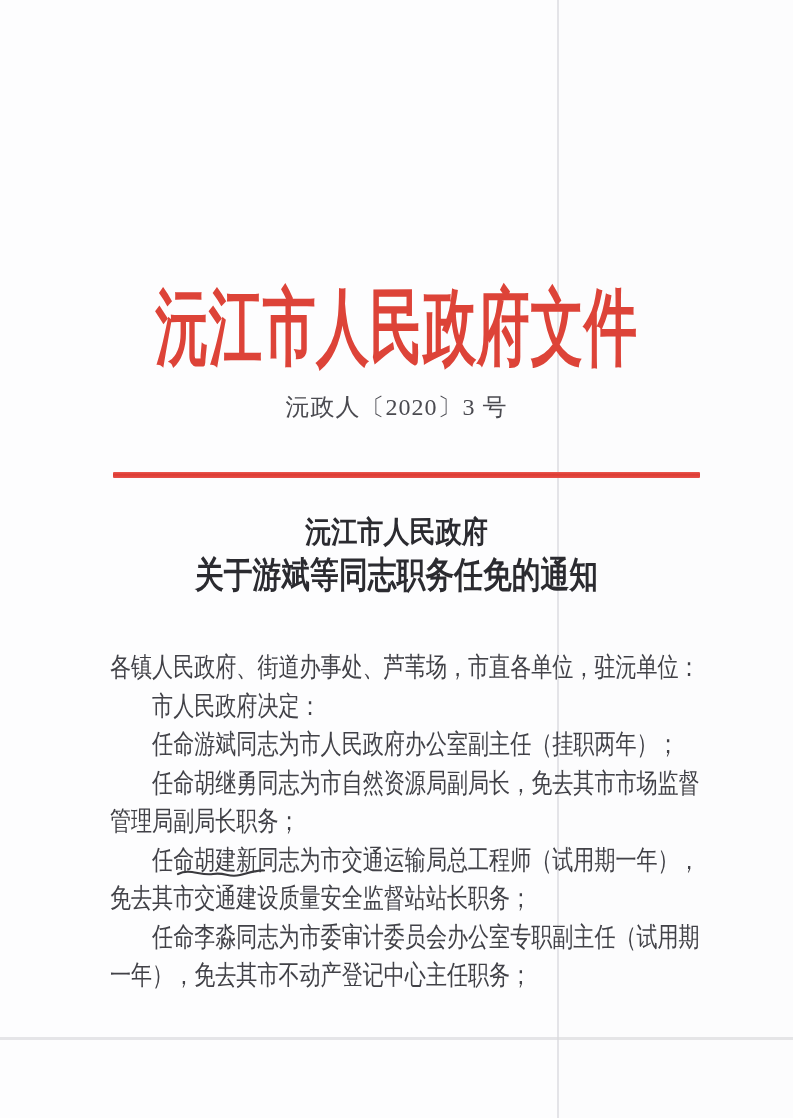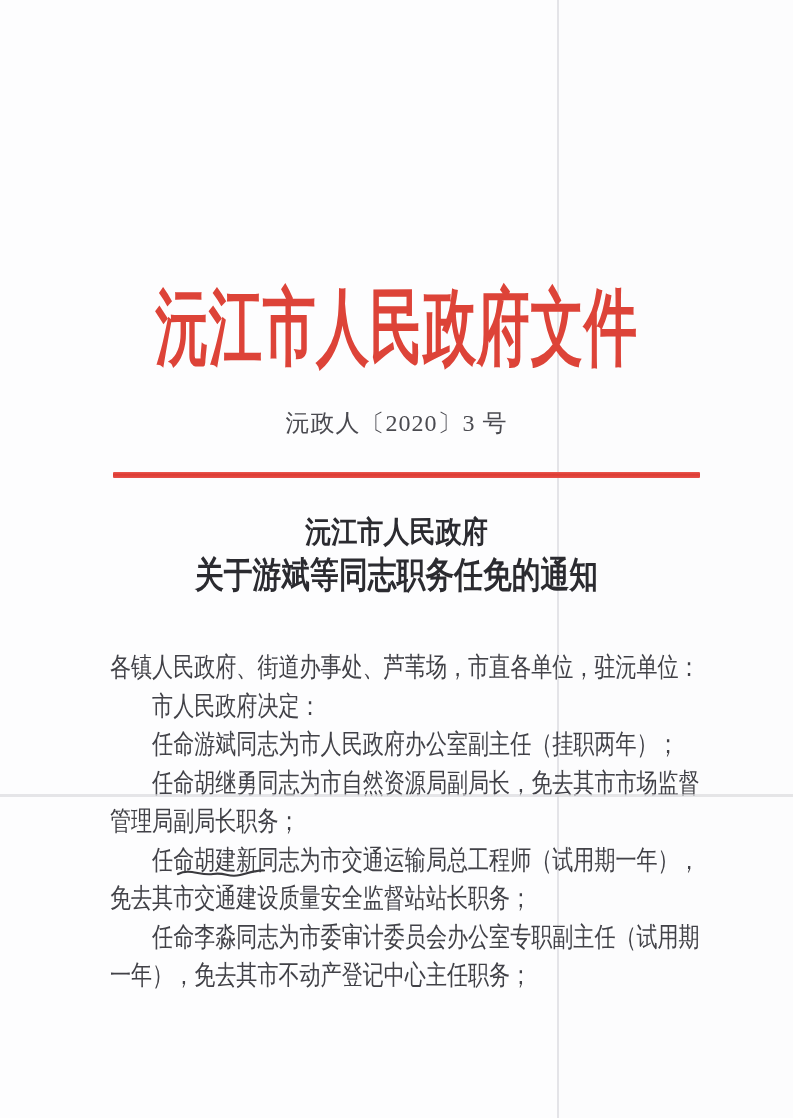--- a/index.html
+++ b/index.html
@@ -7,21 +7,21 @@
     padding: 0;
     width: 793px;
     height: 1118px;
     overflow: hidden;
     background: #fdfdfe;
     font-family: "Liberation Serif", "DejaVu Serif", serif;
   }
   .page {
     position: relative;
     width: 793px;
-    height: 797px;
+    height: 1040px;
     background: #fdfdfe;
     border-radius: 25px;
   }
   
   .scan-vline {
     position: absolute;
     left: 557px;
     top: 0;
     width: 2px;
     height: 1118px;
@@ -56,21 +56,21 @@
     line-height: 100px;
     font-weight: bold;
     color: #dd4338;
     letter-spacing: 1px;
     transform: scaleX(0.63);
     transform-origin: 50% 50%;
     white-space: nowrap;
   }
   .doc-number {
     position: absolute;
-    top: 408px;
+    top: 392px;
     left: 0;
     width: 793px;
     text-align: center;
     font-size: 24px;
     line-height: 30px;
     color: #4a4a50;
     letter-spacing: 1px;
     white-space: nowrap;
   }
   .red-rule {

